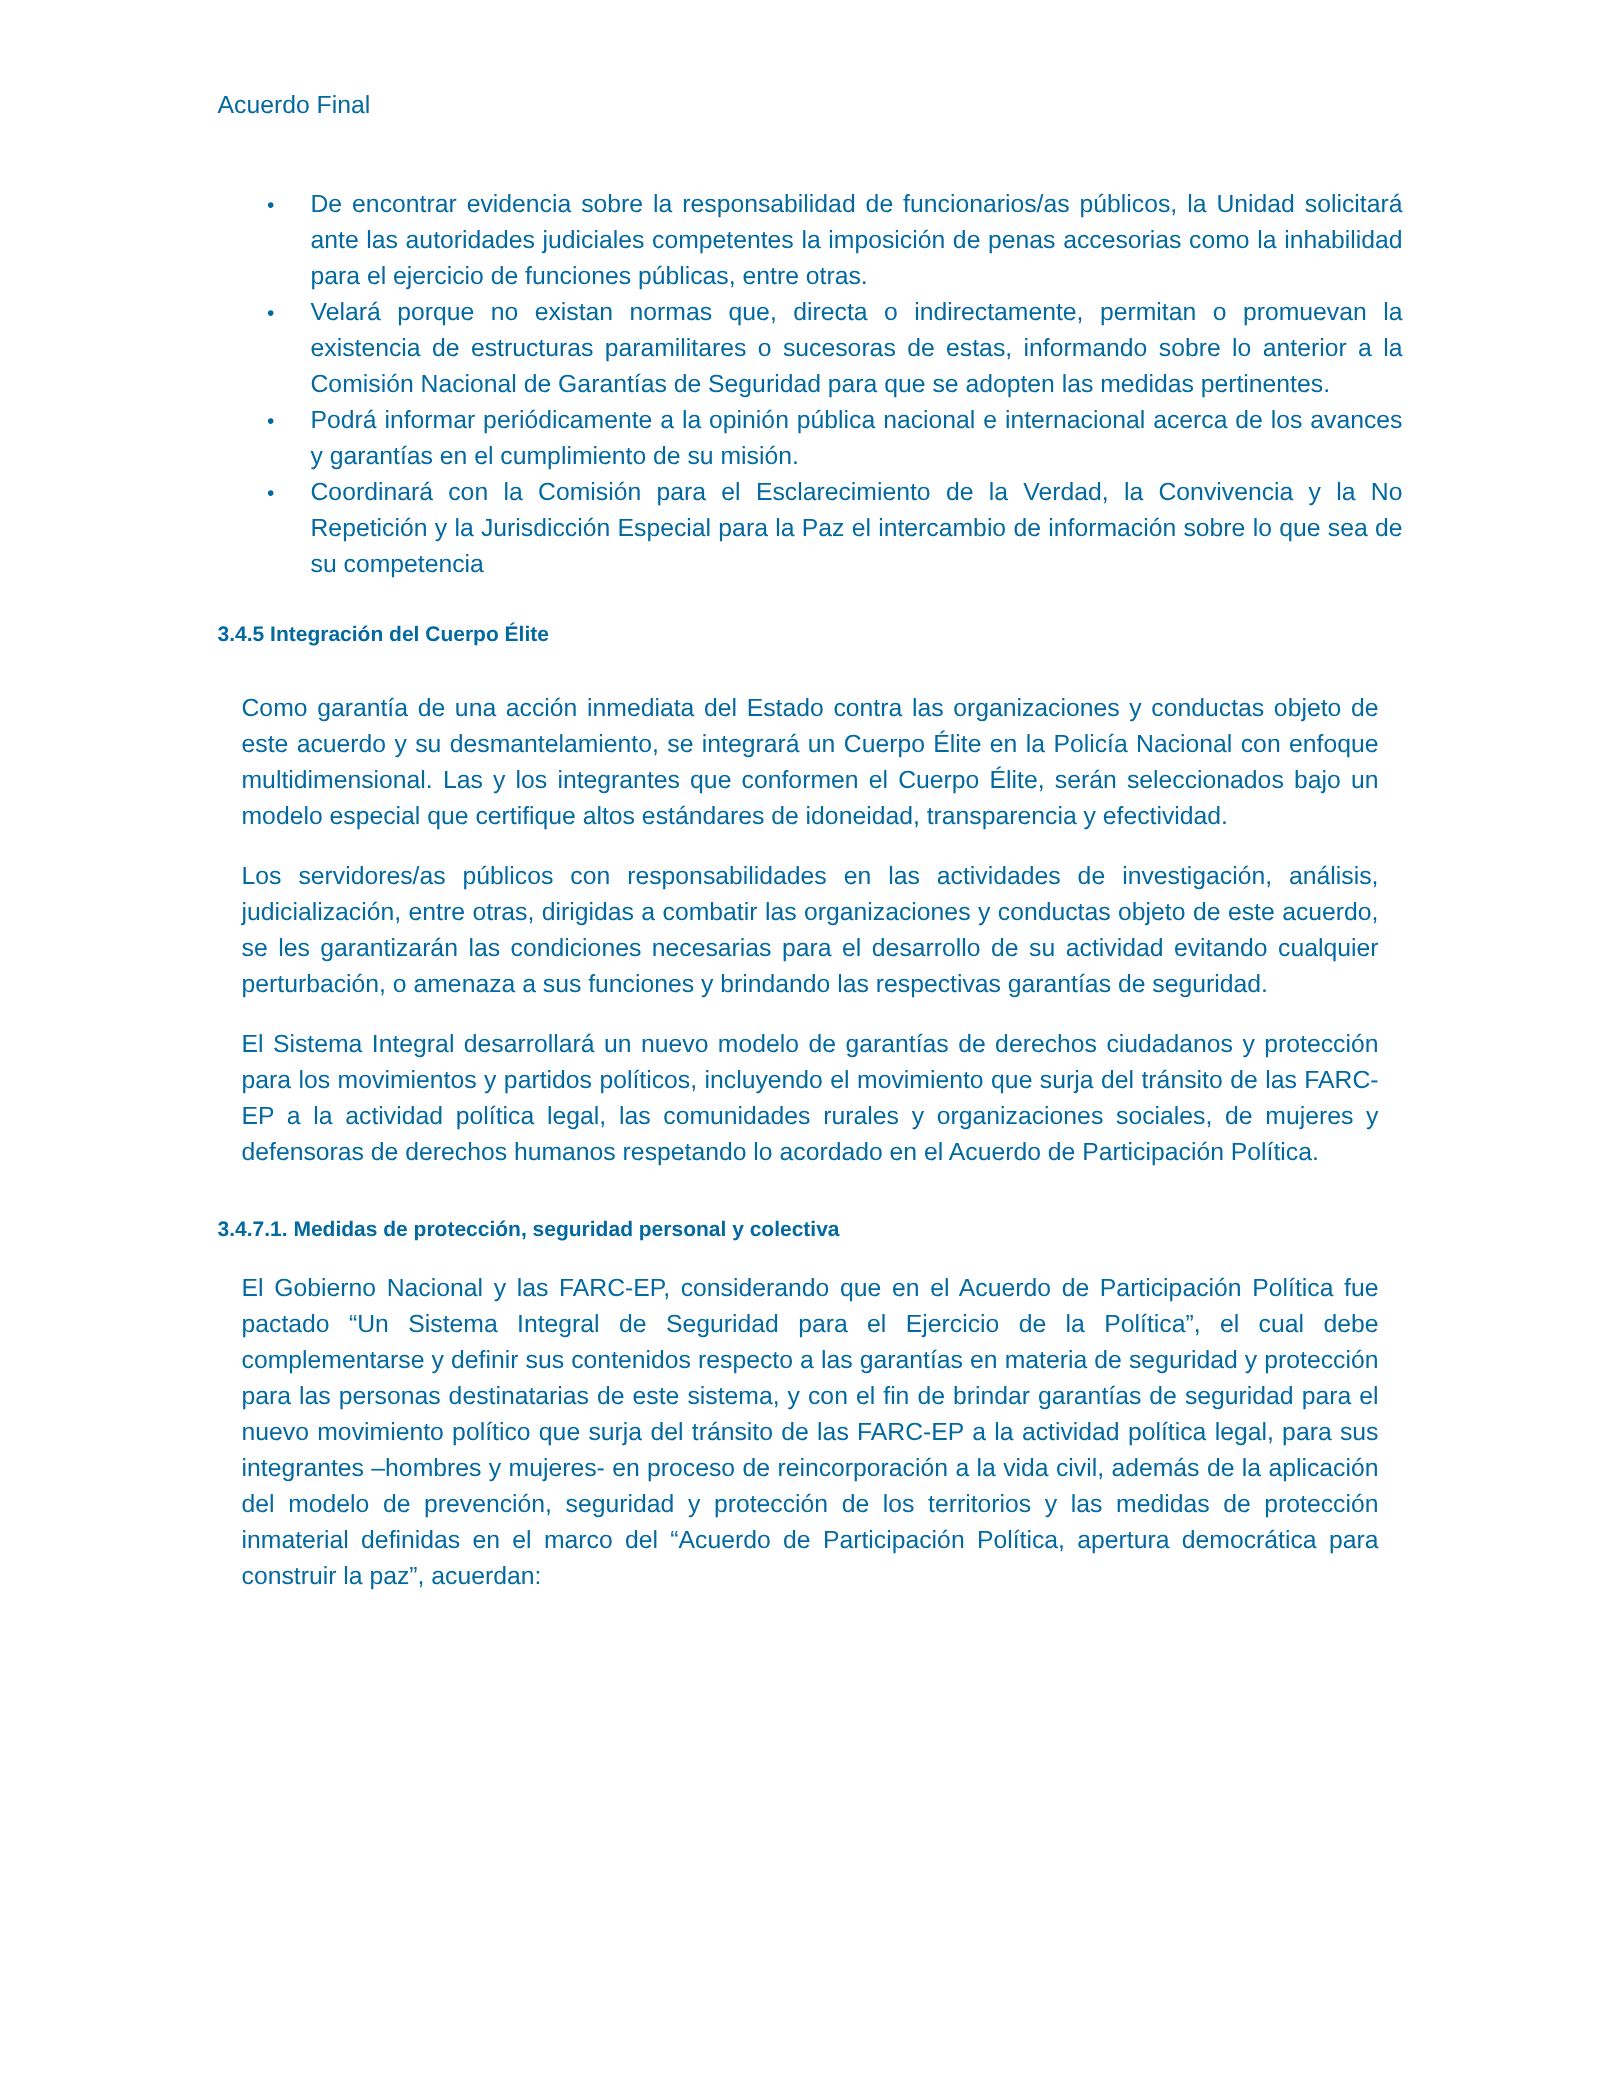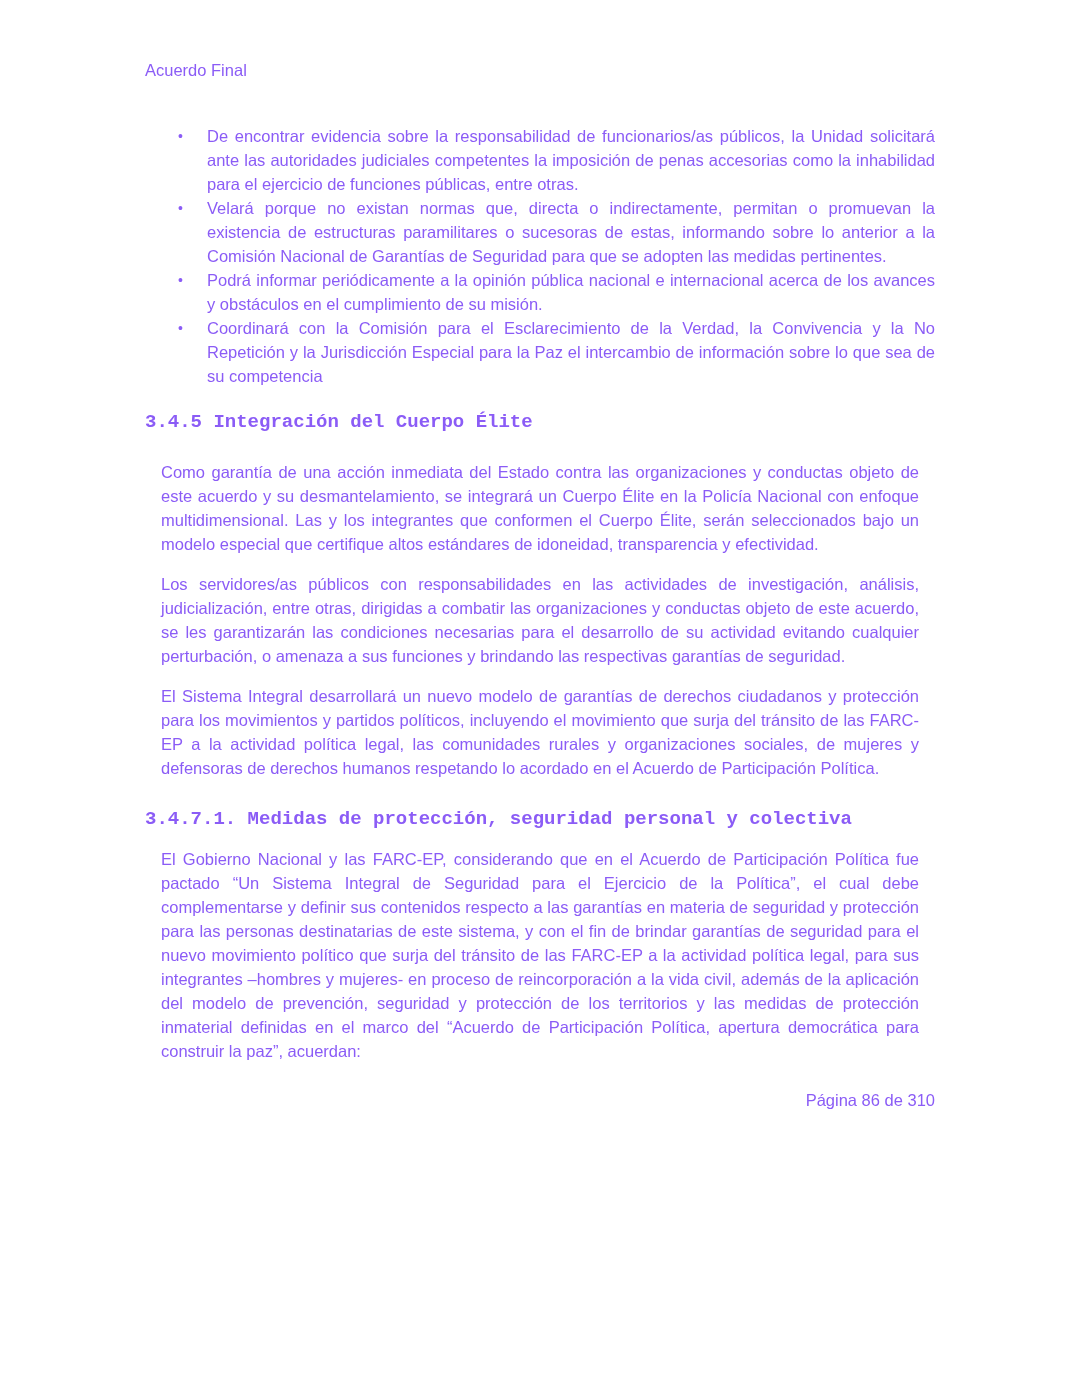--- a/index.html
+++ b/index.html
@@ -10,21 +10,21 @@
   .page {
     position: relative;
     width: 1080px;
     height: 1397px;
     background: #ffffff;
     box-sizing: border-box;
     padding: 58px 145px 0 145px;
     font-family: "Liberation Sans", "DejaVu Sans", sans-serif;
     font-size: 16.5px;
     line-height: 24px;
-    color: #8b5cf6;
+    color: #0369a1;
     overflow: hidden;
   }
   .doc-header {
     margin: 0 0 42px 0;
   }
   .doc-header div {
     line-height: 24px;
   }
   ul.bullets {
     margin: 0;
@@ -36,26 +36,25 @@
     padding-left: 62px;
     text-align: justify;
   }
   ul.bullets li .marker {
     position: absolute;
     left: 33px;
     top: 0;
     font-size: 14px;
   }
   h2 {
-    font-size: 19px;
+    font-size: 14px;
     line-height: 24px;
     font-weight: bold;
     margin: 24px 0 10px 0;
     text-align: justify;
-    font-family: Liberation Mono, monospace;
   }
   h2.first-heading {
     margin: 22px 0 26px 0;
   }
   h2.tight-top {
     margin-top: 27px;
   }
   p.para {
     margin: 16px;
     text-align: justify;
@@ -81,35 +80,32 @@
     <li>
       <span class="marker">•</span>
       <span>De encontrar evidencia sobre la responsabilidad de funcionarios/as públicos, la Unidad solicitará ante las autoridades judiciales competentes la imposición de penas accesorias como la inhabilidad para el ejercicio de funciones públicas, entre otras.</span>
     </li>
     <li>
       <span class="marker">•</span>
       <span>Velará porque no existan normas que, directa o indirectamente, permitan o promuevan la existencia de estructuras paramilitares o sucesoras de estas, informando sobre lo anterior a la Comisión Nacional de Garantías de Seguridad para que se adopten las medidas pertinentes.</span>
     </li>
     <li>
       <span class="marker">•</span>
-      <span>Podrá informar periódicamente a la opinión pública nacional e internacional acerca de los avances y obstáculos en el cumplimiento de su misión.</span>
+      <span>Podrá informar periódicamente a la opinión pública nacional e internacional acerca de los avances y garantías en el cumplimiento de su misión.</span>
     </li>
     <li>
       <span class="marker">•</span>
       <span>Coordinará con la Comisión para el Esclarecimiento de la Verdad, la Convivencia y la No Repetición y la Jurisdicción Especial para la Paz el intercambio de información sobre lo que sea de su competencia</span>
     </li>
   </ul>
 
   <h2 class="first-heading">3.4.5 Integración del Cuerpo Élite</h2>
   <p class="para">Como garantía de una acción inmediata del Estado contra las organizaciones y conductas objeto de este acuerdo y su desmantelamiento, se integrará un Cuerpo Élite en la Policía Nacional con enfoque multidimensional. Las y los integrantes que conformen el Cuerpo Élite, serán seleccionados bajo un modelo especial que certifique altos estándares de idoneidad, transparencia y efectividad.</p>
 
   <p class="para">Los servidores/as públicos con responsabilidades en las actividades de investigación, análisis, judicialización, entre otras, dirigidas a combatir las organizaciones y conductas objeto de este acuerdo, se les garantizarán las condiciones necesarias para el desarrollo de su actividad evitando cualquier perturbación, o amenaza a sus funciones y brindando las respectivas garantías de seguridad.</p>
 
   <p class="para">El Sistema Integral desarrollará un nuevo modelo de garantías de derechos ciudadanos y protección para los movimientos y partidos políticos, incluyendo el movimiento que surja del tránsito de las FARC-EP a la actividad política legal, las comunidades rurales y organizaciones sociales, de mujeres y defensoras de derechos humanos respetando lo acordado en el Acuerdo de Participación Política.</p>
 
   <h2 class="tight-top">3.4.7.1. Medidas de protección, seguridad personal y colectiva</h2>
   <p class="para">El Gobierno Nacional y las FARC-EP, considerando que en el Acuerdo de Participación Política fue pactado “Un Sistema Integral de Seguridad para el Ejercicio de la Política”, el cual debe complementarse y definir sus contenidos respecto a las garantías en materia de seguridad y protección para las personas destinatarias de este sistema, y con el fin de brindar garantías de seguridad para el nuevo movimiento político que surja del tránsito de las FARC-EP a la actividad política legal, para sus integrantes –hombres y mujeres- en proceso de reincorporación a la vida civil, además de la aplicación del modelo de prevención, seguridad y protección de los territorios y las medidas de protección inmaterial definidas en el marco del “Acuerdo de Participación Política, apertura democrática para construir la paz”, acuerdan:</p>
 
-  <div class="doc-footer">
-    <span>Página 86 de 310</span>
-  </div>
 
 </div>
 
 </body></html>

